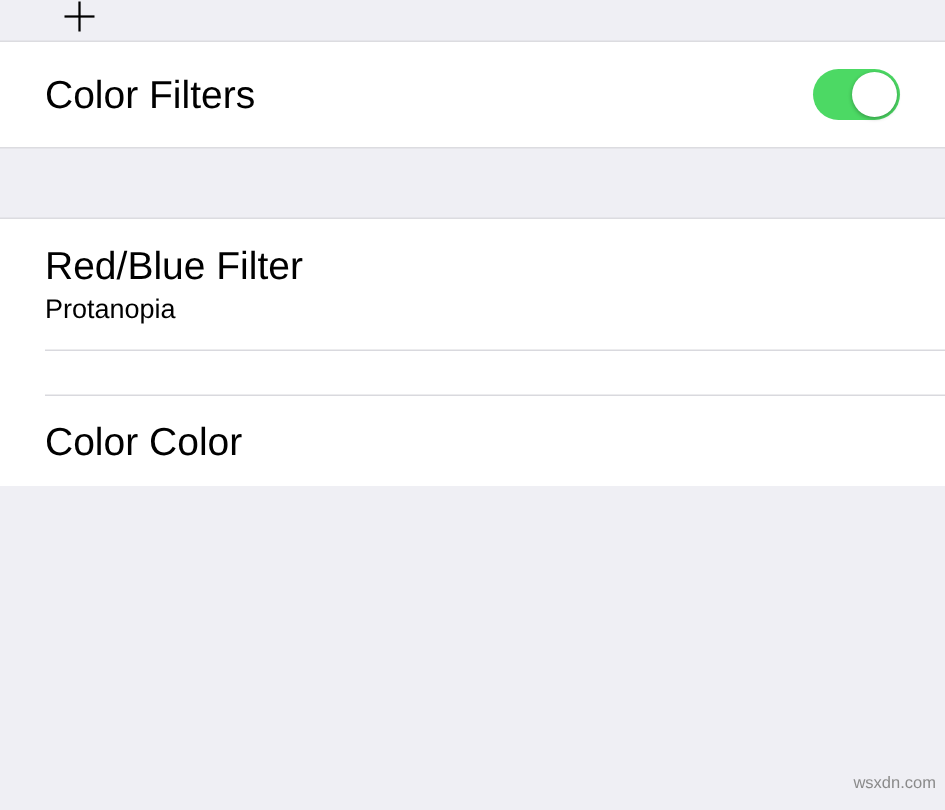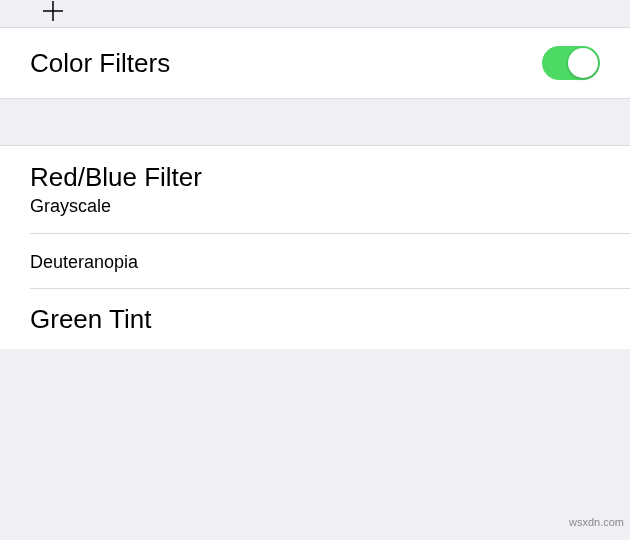--- a/index.html
+++ b/index.html
@@ -135,32 +135,31 @@
 </div>
 
 <div class="spacer"></div>
 
 <div class="list">
 
 
   <div class="list-item">
     <div class="item-text">
       <span class="item-title">Red/Blue Filter</span>
-      <span class="item-subtitle">Grayscale</span>
+      <span class="item-subtitle">Protanopia</span>
     </div>
   </div>
 
   <div class="list-item">
     <div class="item-text">
-      <span class="item-subtitle">Deuteranopia</span>
     </div>
   </div>
 
 
   <div class="list-item">
     <div class="item-text">
-      <span class="item-title">Green Tint</span>
+      <span class="item-title">Color Color</span>
     </div>
   </div>
 
 </div>
 
 <div class="watermark">wsxdn.com</div>
 
 </body></html>

